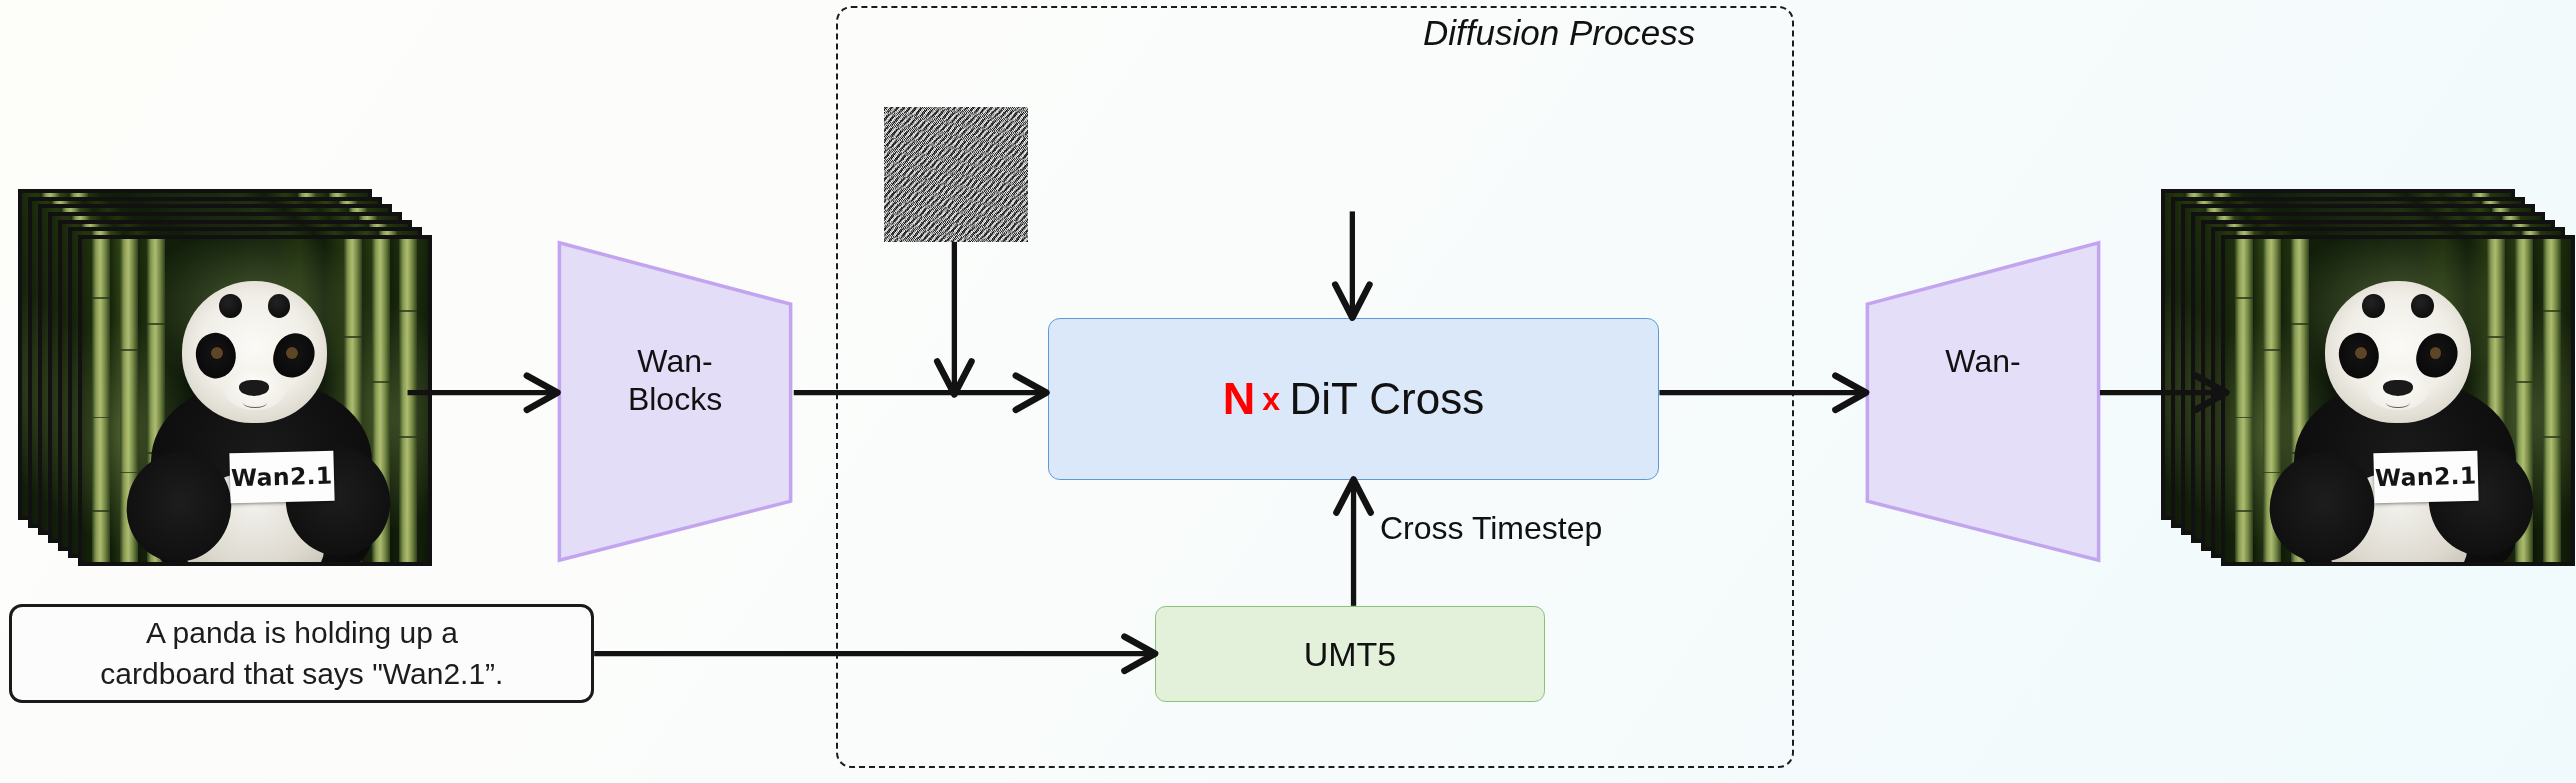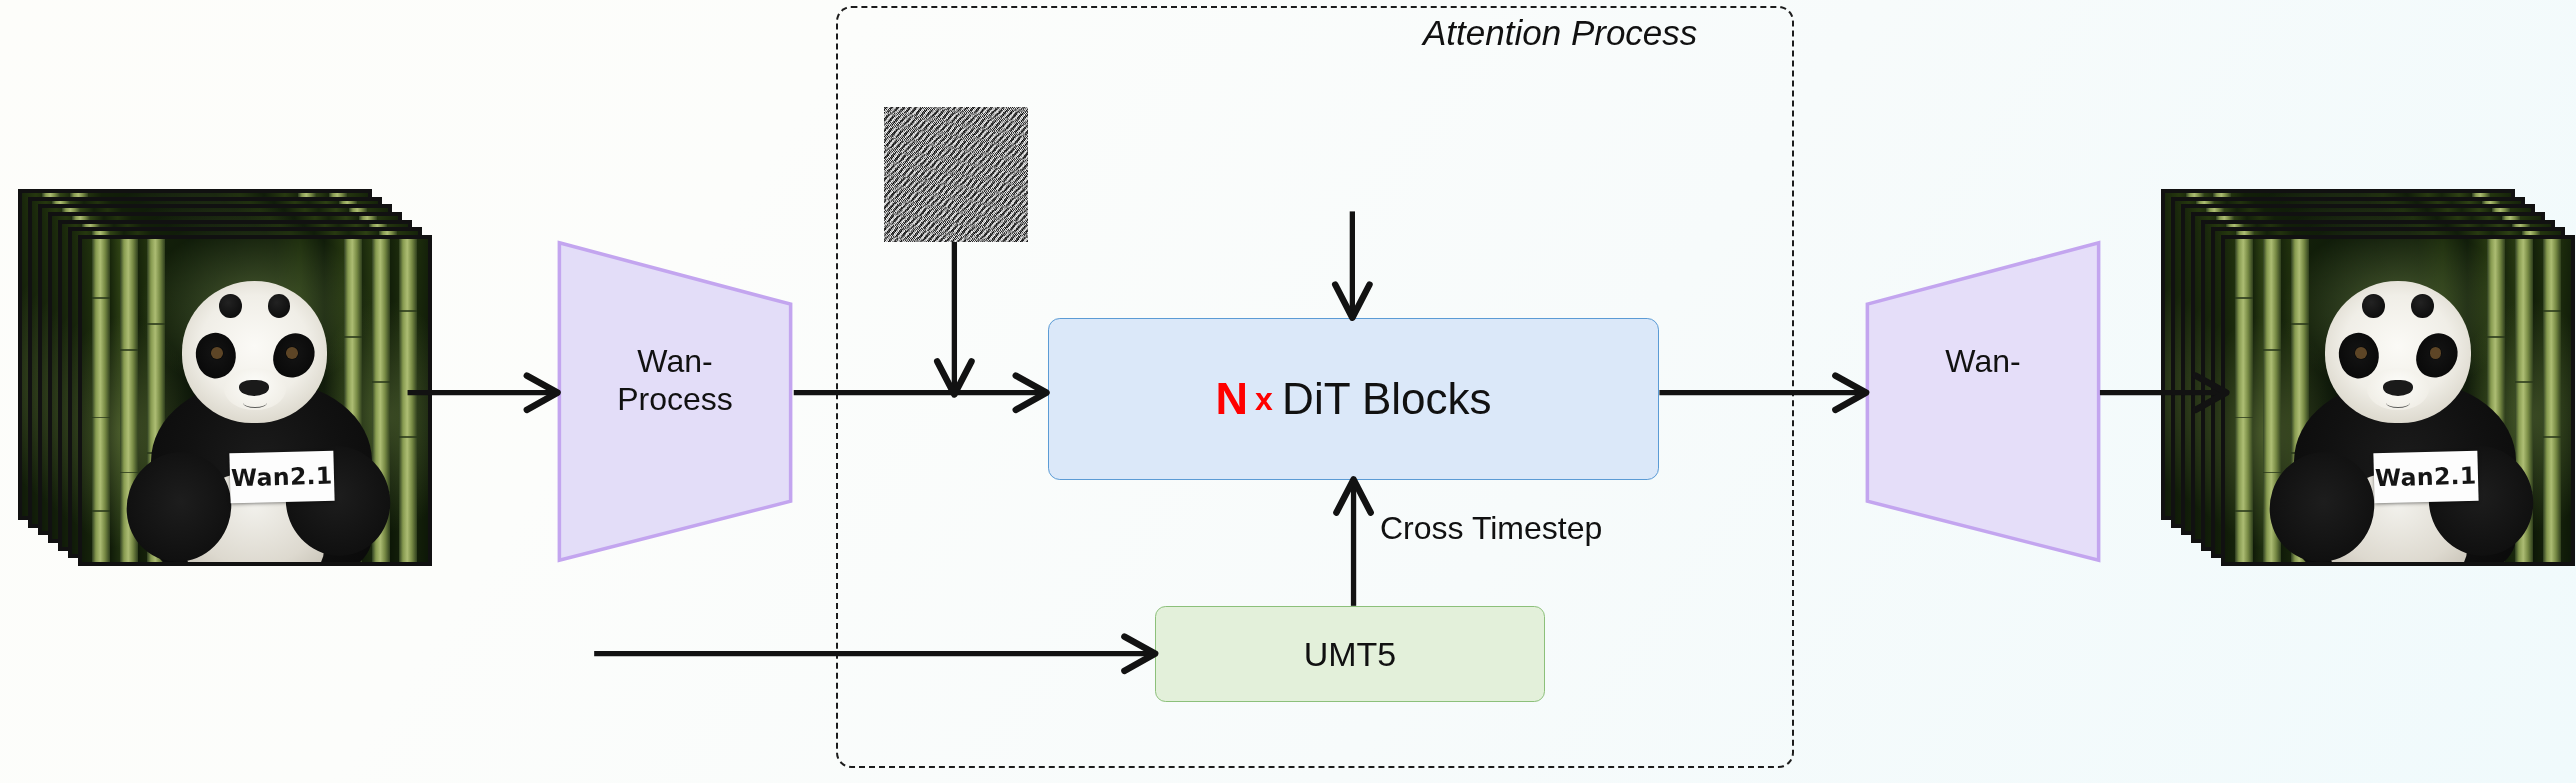--- a/index.html
+++ b/index.html
@@ -156,21 +156,21 @@
   svg.arrows{position:absolute;left:0;top:0;width:2576px;height:783px;overflow:visible;}
   .ln{stroke:#121212;stroke-width:9;fill:none;stroke-linecap:butt;}
   .hd{stroke:#121212;stroke-width:11;fill:none;stroke-linecap:round;stroke-linejoin:round;}
 </style>
 </head>
 <body>
 
 <div id="stage">
 
   <div class="dashbox" style="left:836px;top:5.9px;width:958px;height:762px;"></div>
-  <div class="dashtitle" style="left:1423px;top:13px;font-size:35px;">Attention Process</div>
+  <div class="dashtitle" style="left:1423px;top:13px;font-size:35px;">Diffusion Process</div>
 
   <div class="framestack" style="left:17.7px;top:189px;width:413px;height:390px;">
     <div class="frame" style="left:0px;  top:0px;  width:354px;height:331px;">
         <div class="panda-art">
           <div class="bg-forest"></div>
           <div class="bg-blur"></div>
           <div class="bamboo" style="left:6%">
             <i style="top:24%"></i>
             <i style="top:62%"></i>
           </div>
@@ -382,47 +382,51 @@
         <div class="muzzle"></div>
           <div class="nose"></div>
           <div class="mouth"></div>
         <div class="sign">
           <span style="font-size:23.6px;">Wan2.1</span>
         </div>
       </div>
     </div>
   </div>
 
+  <div class="rbox box-prompt" style="left:9.4px;top:604px;width:585px;height:99px;font-size:30px;color:#1c1c1c;">
+    <div>A panda is holding up a</div>
+    <div>cardboard that says "Wan2.1”.</div>
+  </div>
 
   <div class="trap" style="left:557px;top:239px;width:236px;height:325px;">
     <svg width="236" height="325" style="position:absolute;left:0;top:0;" viewBox="0 0 400 550">
       <polygon points="4,6 396,110 396,444 4,544" fill="#e3ddf8" stroke="#c3a5ef" stroke-width="6"></polygon>
     </svg>
     <div style="position:absolute;left:0;right:0;top:104px;text-align:center;font-size:32px;color:#111;line-height:1.18;">
       <div>Wan-</div>
-      <div>Process</div>
+      <div>Blocks</div>
     </div>
   </div>
 
   <div class="trap" style="left:1865px;top:239px;width:236px;height:325px;">
     <svg width="236" height="325" style="position:absolute;left:0;top:0;" viewBox="0 0 400 550">
       <polygon points="4,110 396,6 396,544 4,444" fill="#e5def9" stroke="#c3a5ef" stroke-width="6"></polygon>
     </svg>
     <div style="position:absolute;left:0;right:0;top:104px;text-align:center;font-size:32px;color:#111;line-height:1.18;">
       <div>Wan-</div>
     </div>
   </div>
 
   <div class="noise" style="left:884px;top:107px;width:144px;height:135px;"></div>
 
 
   <div class="rbox box-dit" style="left:1048px;top:318px;width:611px;height:162px;">
     <span style="font-size:45px;font-weight:700;color:#ff0000;">N</span>
     <span style="font-size:32px;font-weight:700;color:#ff0000;margin:0 9.4px 0 7px;">x</span>
-    <span style="font-size:44px;color:#111;">DiT Blocks</span>
+    <span style="font-size:44px;color:#111;">DiT Cross</span>
   </div>
 
   <div class="rbox box-umt5" style="left:1155px;top:606px;width:390px;height:96px;font-size:34px;color:#111;">
     <span>UMT5</span>
   </div>
 
   <div class="label-free" style="left:1380px;top:510px;font-size:32px;">Cross Timestep</div>
 
   <svg class="arrows" viewBox="0 0 4362 1326" width="2576" height="783">
 

